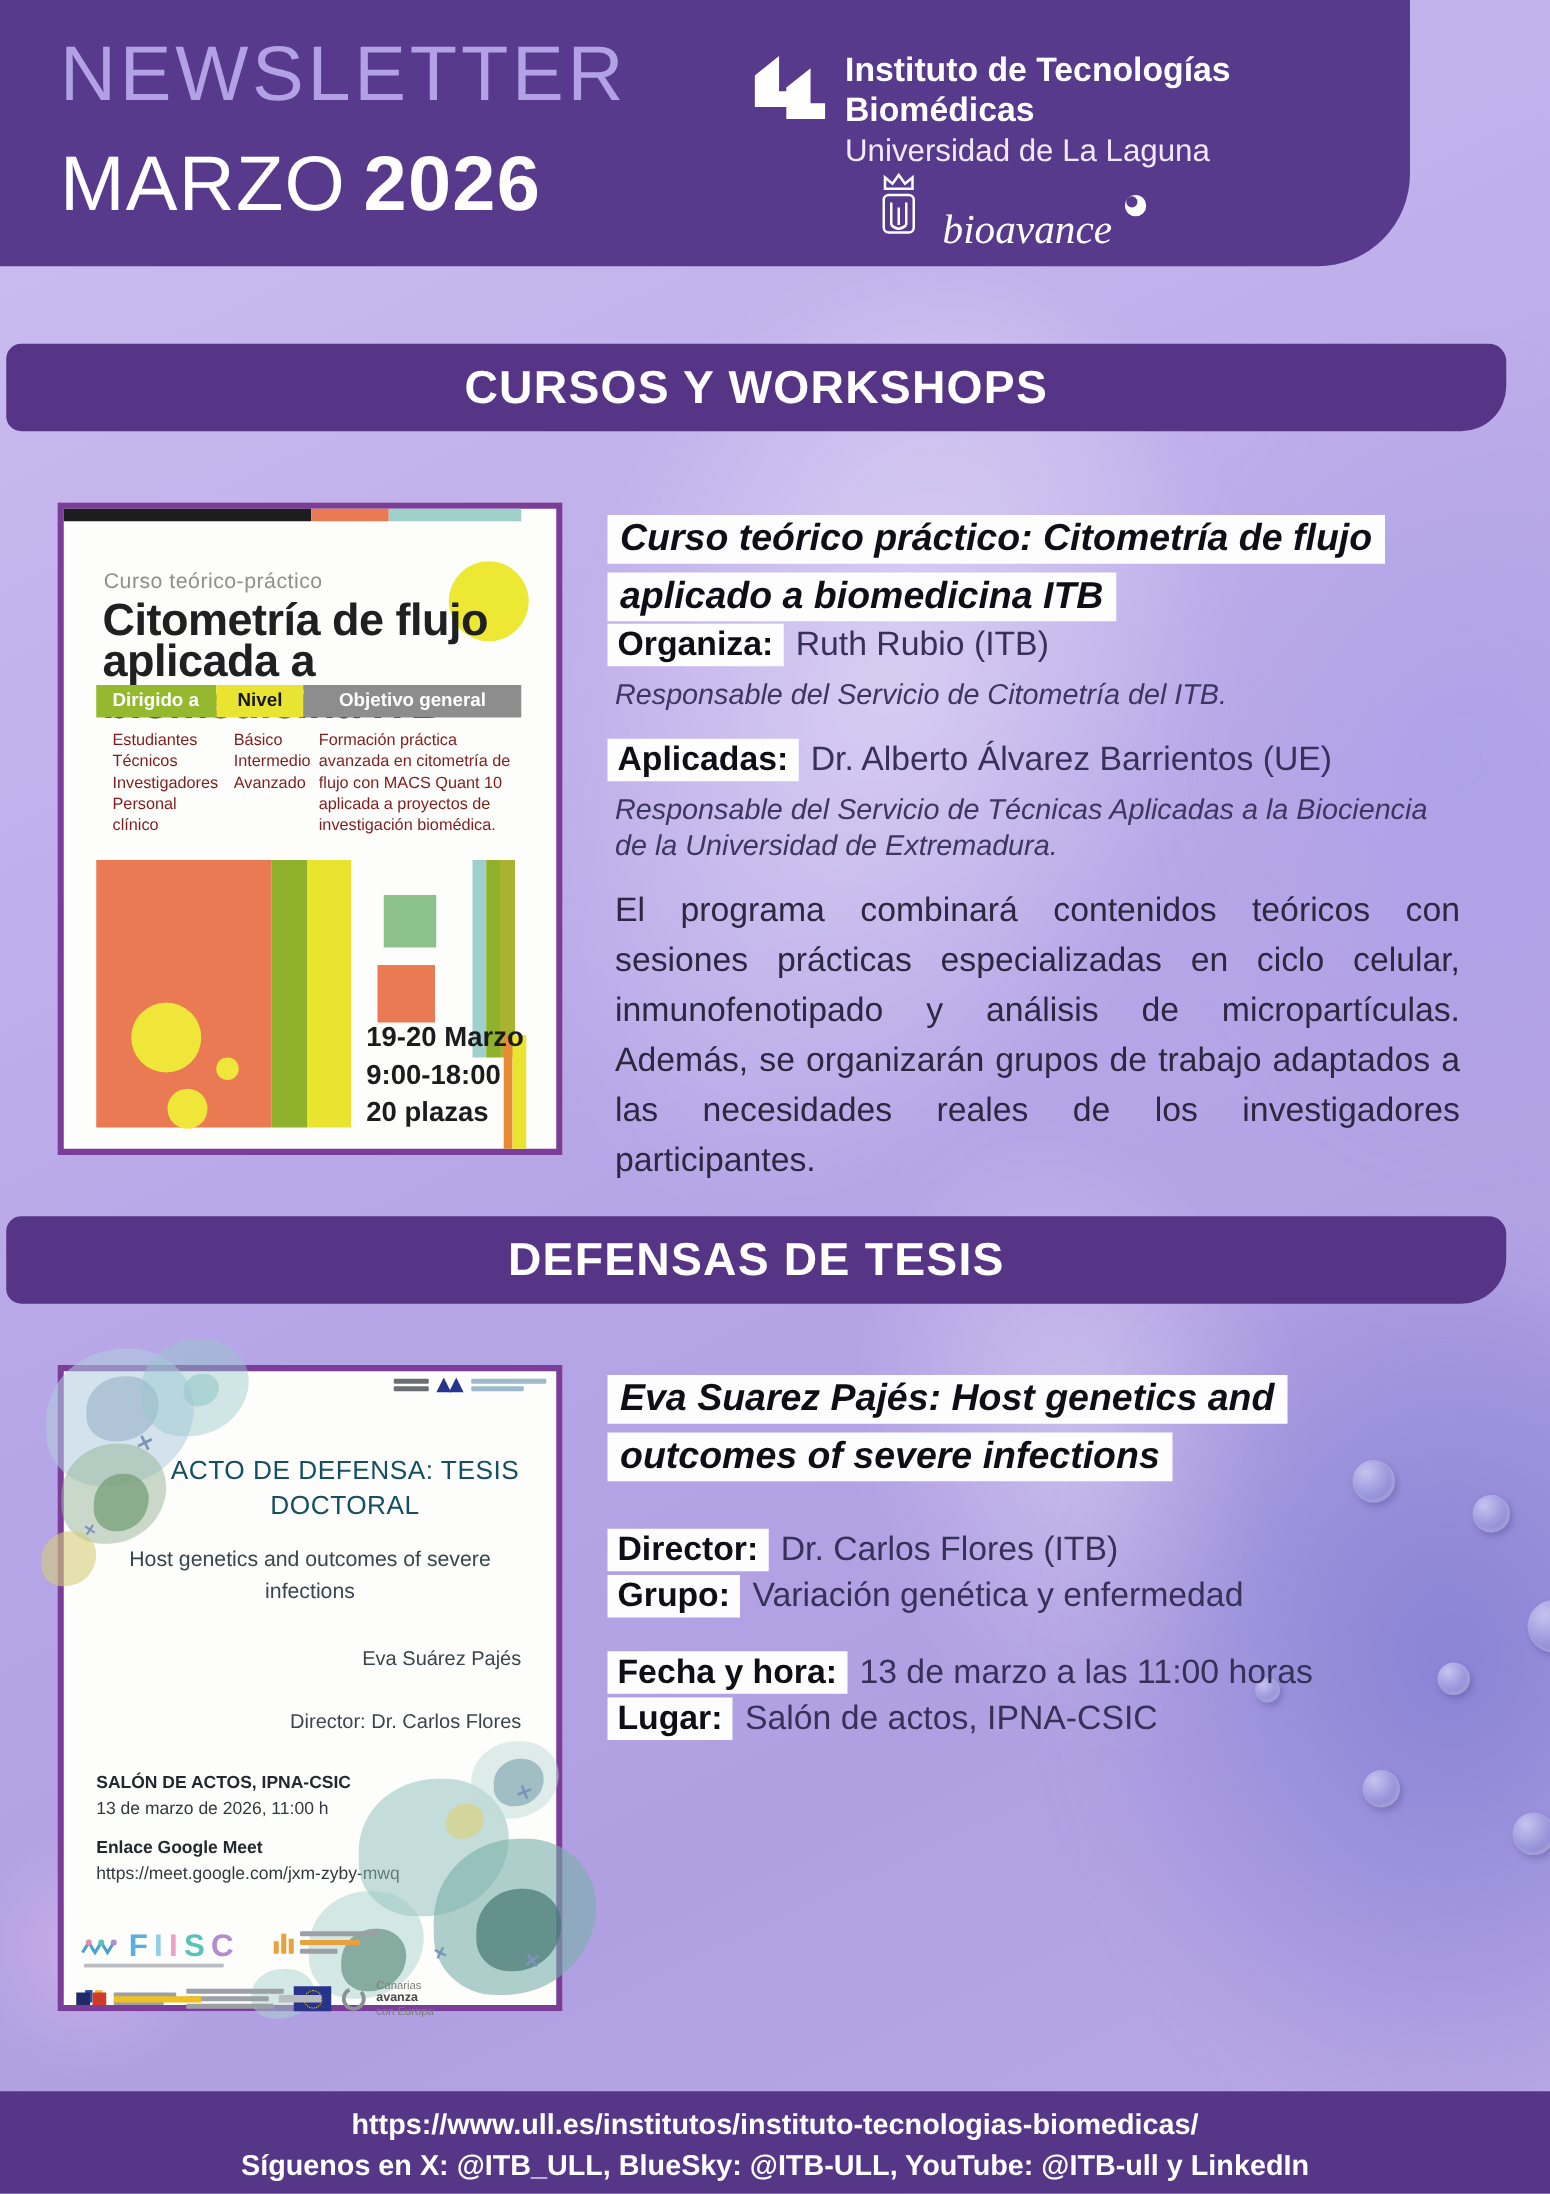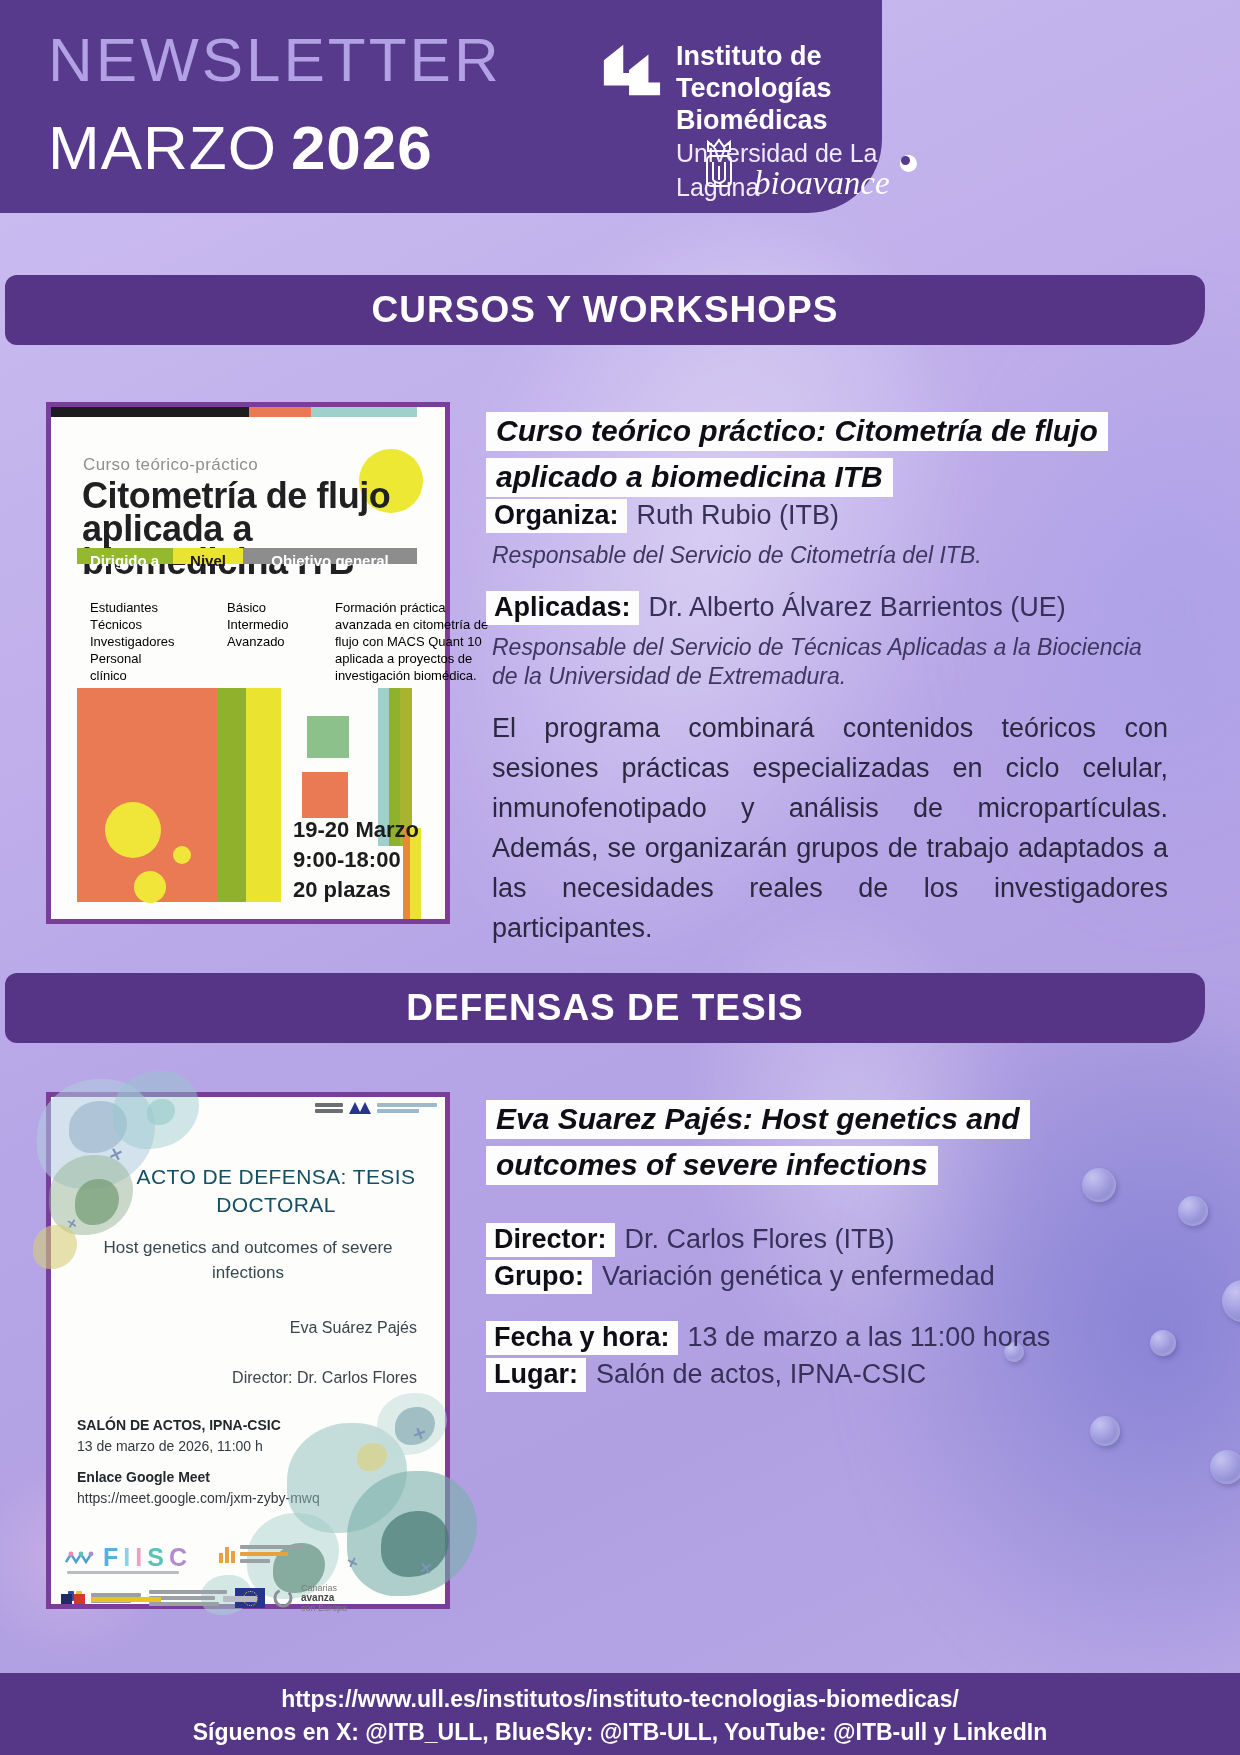--- a/index.html
+++ b/index.html
@@ -12,21 +12,21 @@
   .streak1{left:430px;top:230px;width:520px;height:760px;background:radial-gradient(ellipse at 50% 40%,rgba(255,255,255,.42),rgba(255,255,255,0) 70%);filter:blur(26px);transform:rotate(18deg);}
   .streak2{left:690px;top:880px;width:340px;height:520px;background:radial-gradient(ellipse,rgba(255,255,255,.30),rgba(255,255,255,0) 70%);filter:blur(22px);transform:rotate(-14deg);}
   .blueblob{left:860px;top:1020px;width:500px;height:680px;background:radial-gradient(ellipse at 60% 45%,rgba(128,125,210,.85),rgba(128,125,210,0) 72%);filter:blur(24px);border-radius:40%;}
   .blueblob2{left:960px;top:300px;width:420px;height:620px;background:radial-gradient(ellipse,rgba(167,159,232,.6),rgba(167,159,232,0) 70%);filter:blur(30px);}
   .pinkblob{left:-30px;top:1460px;width:200px;height:200px;background:radial-gradient(circle,rgba(222,186,232,.5),rgba(222,186,232,0) 70%);filter:blur(10px);}
   .droplet{position:absolute;border-radius:50%;
     background:radial-gradient(circle at 32% 28%,#c6c3f0 0%,#a29fe0 45%,#8885cd 78%,#9halt 100%);
     background:radial-gradient(circle at 32% 28%,#c6c3f0 0%,#a29fe0 45%,#8885cd 78%,#9a97d8 100%);
     box-shadow:2px 3px 5px rgba(55,45,115,.28), inset -2px -2px 3px rgba(255,255,255,.22);}
   
-  .hdr{left:0;top:0;width:882px;height:213px;background:#583a8c;border-bottom-right-radius:74px;}
+  .hdr{left:0;top:0;width:1128px;height:213px;background:#583a8c;border-bottom-right-radius:74px;}
   .hdr-t1{left:48px;top:24px;font-size:62px;letter-spacing:3px;color:#b3a1e5;font-weight:400;}
   .hdr-t2{left:48px;top:112px;font-size:62px;letter-spacing:1px;color:#ffffff;font-weight:400;}
   .hdr-t2 b{font-weight:700;margin-left:14px;}
   .ull{left:600px;top:40px;display:flex;gap:14px;align-items:flex-start;color:#fff;}
   .ull-text div.b{font-weight:bold;font-size:27px;line-height:32px;}
   .ull-text div.r{font-size:25px;line-height:34px;color:#f0eafc;font-weight:400;}
   .biorow{left:700px;top:138px;display:flex;align-items:flex-end;gap:16px;color:#fff;}
   .bio-name{font-family:"Liberation Serif",serif;font-style:italic;font-size:33px;line-height:33px;position:relative;top:2px;}
   .bio-dot{position:relative;width:17px;height:17px;border-radius:50%;background:#fff;display:inline-block;margin-bottom:26px;margin-left:-6px;}
   .bio-dot::after{content:"";position:absolute;left:1px;top:1px;width:9px;height:9px;border-radius:50%;background:#583a8c;}
@@ -36,25 +36,25 @@
   
   .poster{left:46px;width:404px;background:#fdfdfb;border:5px solid #7a3e9a;box-sizing:border-box;}
   
   .p1-strip{left:0;top:0;width:394px;height:10px;display:flex;}
   .p1-strip .s1{width:198px;background:#1d1d1f;}
   .p1-strip .s2{width:62px;background:#e97a53;}
   .p1-strip .s3{width:106px;background:#9fd0cc;}
   .p1-circle{right:22px;top:42px;width:64px;height:64px;border-radius:50%;background:#ece833;}
   .p1-kicker{left:32px;top:48px;font-size:17px;color:#8f8f8f;letter-spacing:.4px;}
   .p1-title{left:31px;top:72px;font-size:36px;font-weight:800;color:#202023;line-height:33px;letter-spacing:-.4px;}
-  .p1-thead{left:26px;top:141px;display:flex;font-size:15px;font-weight:bold;height:16px;line-height:26px;border-radius:11px;}
+  .p1-thead{left:26px;top:141px;display:flex;font-size:15px;font-weight:bold;height:26px;line-height:26px;border-radius:11px;}
   .th-green{width:96px;background:#94b92f;color:#fff;padding-left:13px;box-sizing:border-box;}
   .th-yellow{width:70px;background:#e9e431;color:#17171a;text-align:center;}
   .th-gray{width:174px;background:#8d8d8d;color:#fff;text-align:center;}
-  .p1-tbody{left:26px;top:192px;display:flex;font-size:13px;color:#000000;line-height:17px;gap:40px;}
+  .p1-tbody{left:26px;top:176px;display:flex;font-size:13px;color:#7f1d1d;line-height:17px;}
   .tc1{width:96px;padding-left:13px;box-sizing:border-box;}
   .tc2{width:70px;padding-left:14px;box-sizing:border-box;}
   .tc3{width:174px;padding:0 4px 0 12px;box-sizing:border-box;}
   .p1-art{left:0;top:281px;width:394px;height:231px;}
   .a-orange{left:26px;top:0;width:140px;height:214px;background:#e97a53;}
   .a-green{left:166px;top:0;width:29px;height:214px;background:#8fb12c;}
   .a-yellow{left:195px;top:0;width:35px;height:214px;background:#eae431;}
   .a-c1{left:54px;top:114px;width:56px;height:56px;border-radius:50%;background:#f0e63a;}
   .a-c2{left:122px;top:158px;width:18px;height:18px;border-radius:50%;background:#f0e63a;}
   .a-c3{left:83px;top:183px;width:32px;height:32px;border-radius:50%;background:#f0e63a;}

